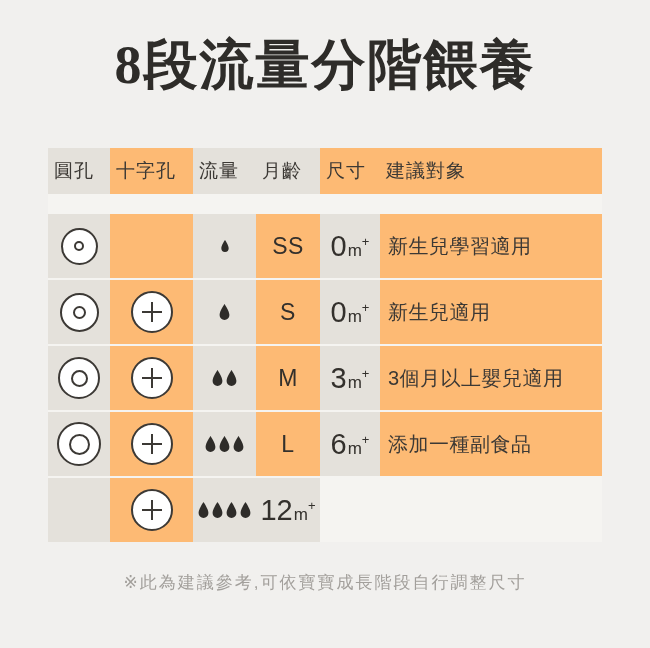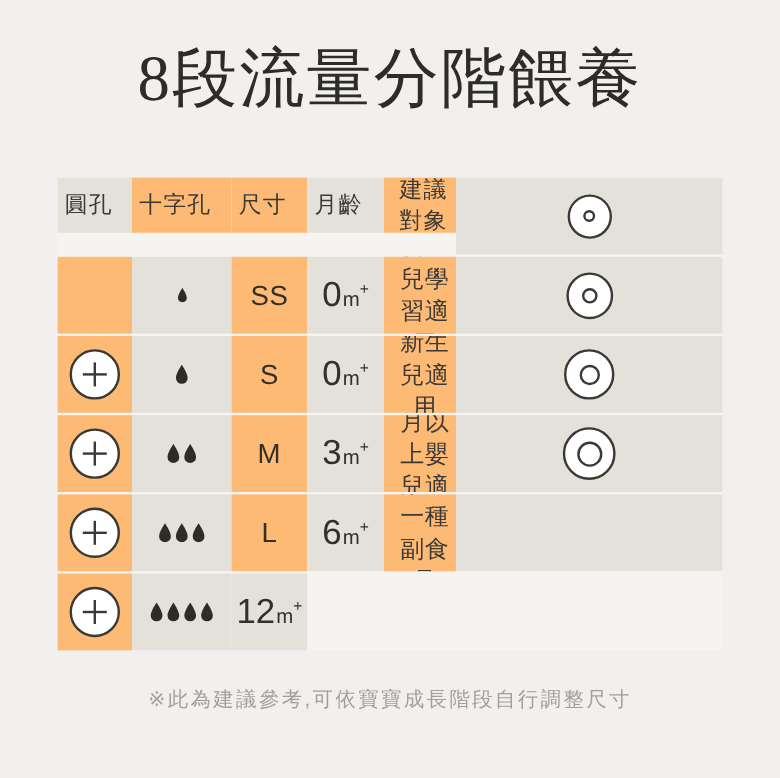--- a/index.html
+++ b/index.html
@@ -10,21 +10,21 @@
     font-family: "Liberation Sans", "DejaVu Sans", sans-serif;
     color: #3c3935;
     overflow: hidden;
   }
   .page { width: 650px; height: 648px; display: flex; flex-direction: column; align-items: center; }
 
   .title {
     margin-top: 36px;
     font-family: "Liberation Serif", "DejaVu Serif", serif;
     font-size: 54px;
-    font-weight: 400;
+    font-weight: 700;
     letter-spacing: 2px;
     color: #2e2c29;
     line-height: 1.1;
     text-align: center;
   }
 
   
   .flow-table {
     margin-top: 53px;
     width: 554px;
@@ -104,22 +104,23 @@
 </head>
 <body>
 
 <div class="page">
 
   <div class="title">8段流量分階餵養</div>
 
   <div class="flow-table">
     <div class="cell hcell c-dark">圓孔</div>
     <div class="cell hcell c-light">十字孔</div>
+    <div class="cell hcell c-dark">流量</div>
+    <div class="cell hcell c-dark">月齡</div>
     <div class="cell hcell c-light">尺寸</div>
-    <div class="cell hcell c-dark">月齡</div>
     <div class="cell hcell c-light">建議對象</div>
 
   <div class="cell tcell c-dark">
         <div class="ring-outer" style="height: 37px; width: 37px;">
           <div class="ring-inner" style="height: 10px; width: 10px;"></div>
         </div>
       </div>
       <div class="cell tcell c-light"></div>
       <div class="cell tcell c-dark">
         <div class="drops">

